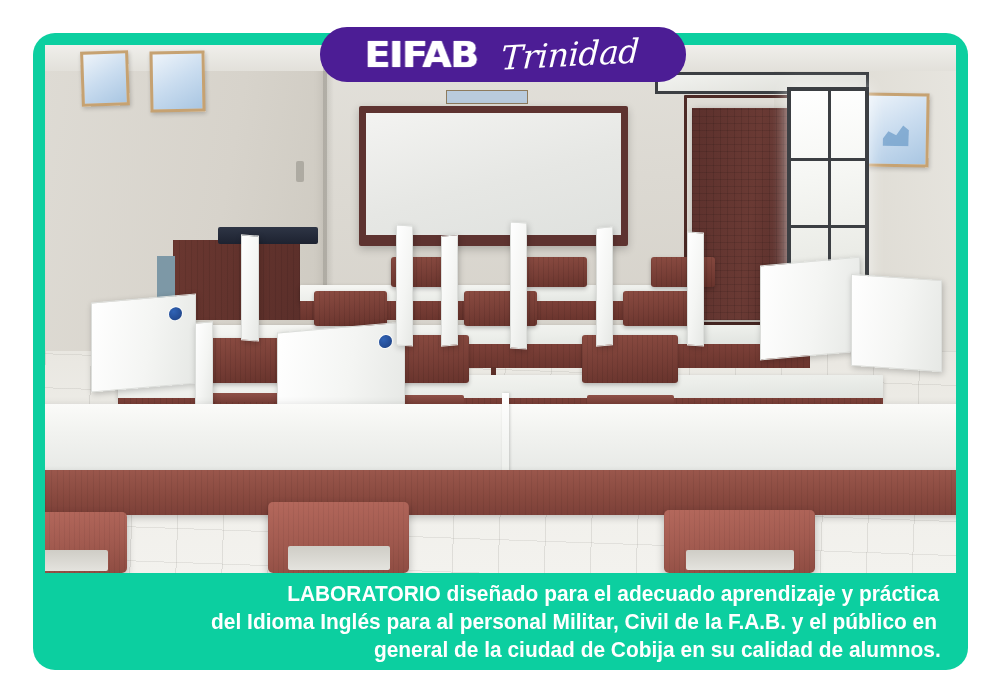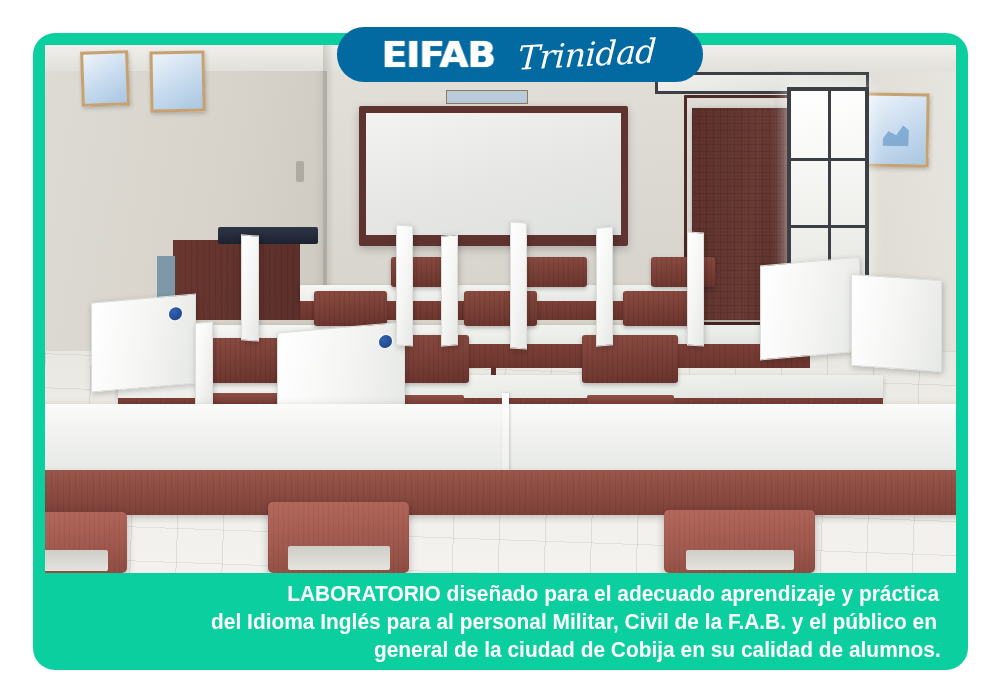--- a/index.html
+++ b/index.html
@@ -327,25 +327,25 @@
   }
   .fg-chair-hole {
     position: absolute;
     background: linear-gradient(180deg,#cfcdc6,#e4e3de);
     border-radius: 2px;
   }
 
   
   .badge {
     position: absolute;
-    left: 337px;
+    left: 320px;
     top: 27px;
     width: 366px;
     height: 55px;
-    background: #0369a1;
+    background: #4c1d95;
     border-radius: 27px;
     display: flex;
     align-items: center;
     justify-content: center;
     gap: 26px;
     z-index: 6;
   }
   .badge-eifab {
     color: #ffffff;
     font-family: "DejaVu Sans", sans-serif;

